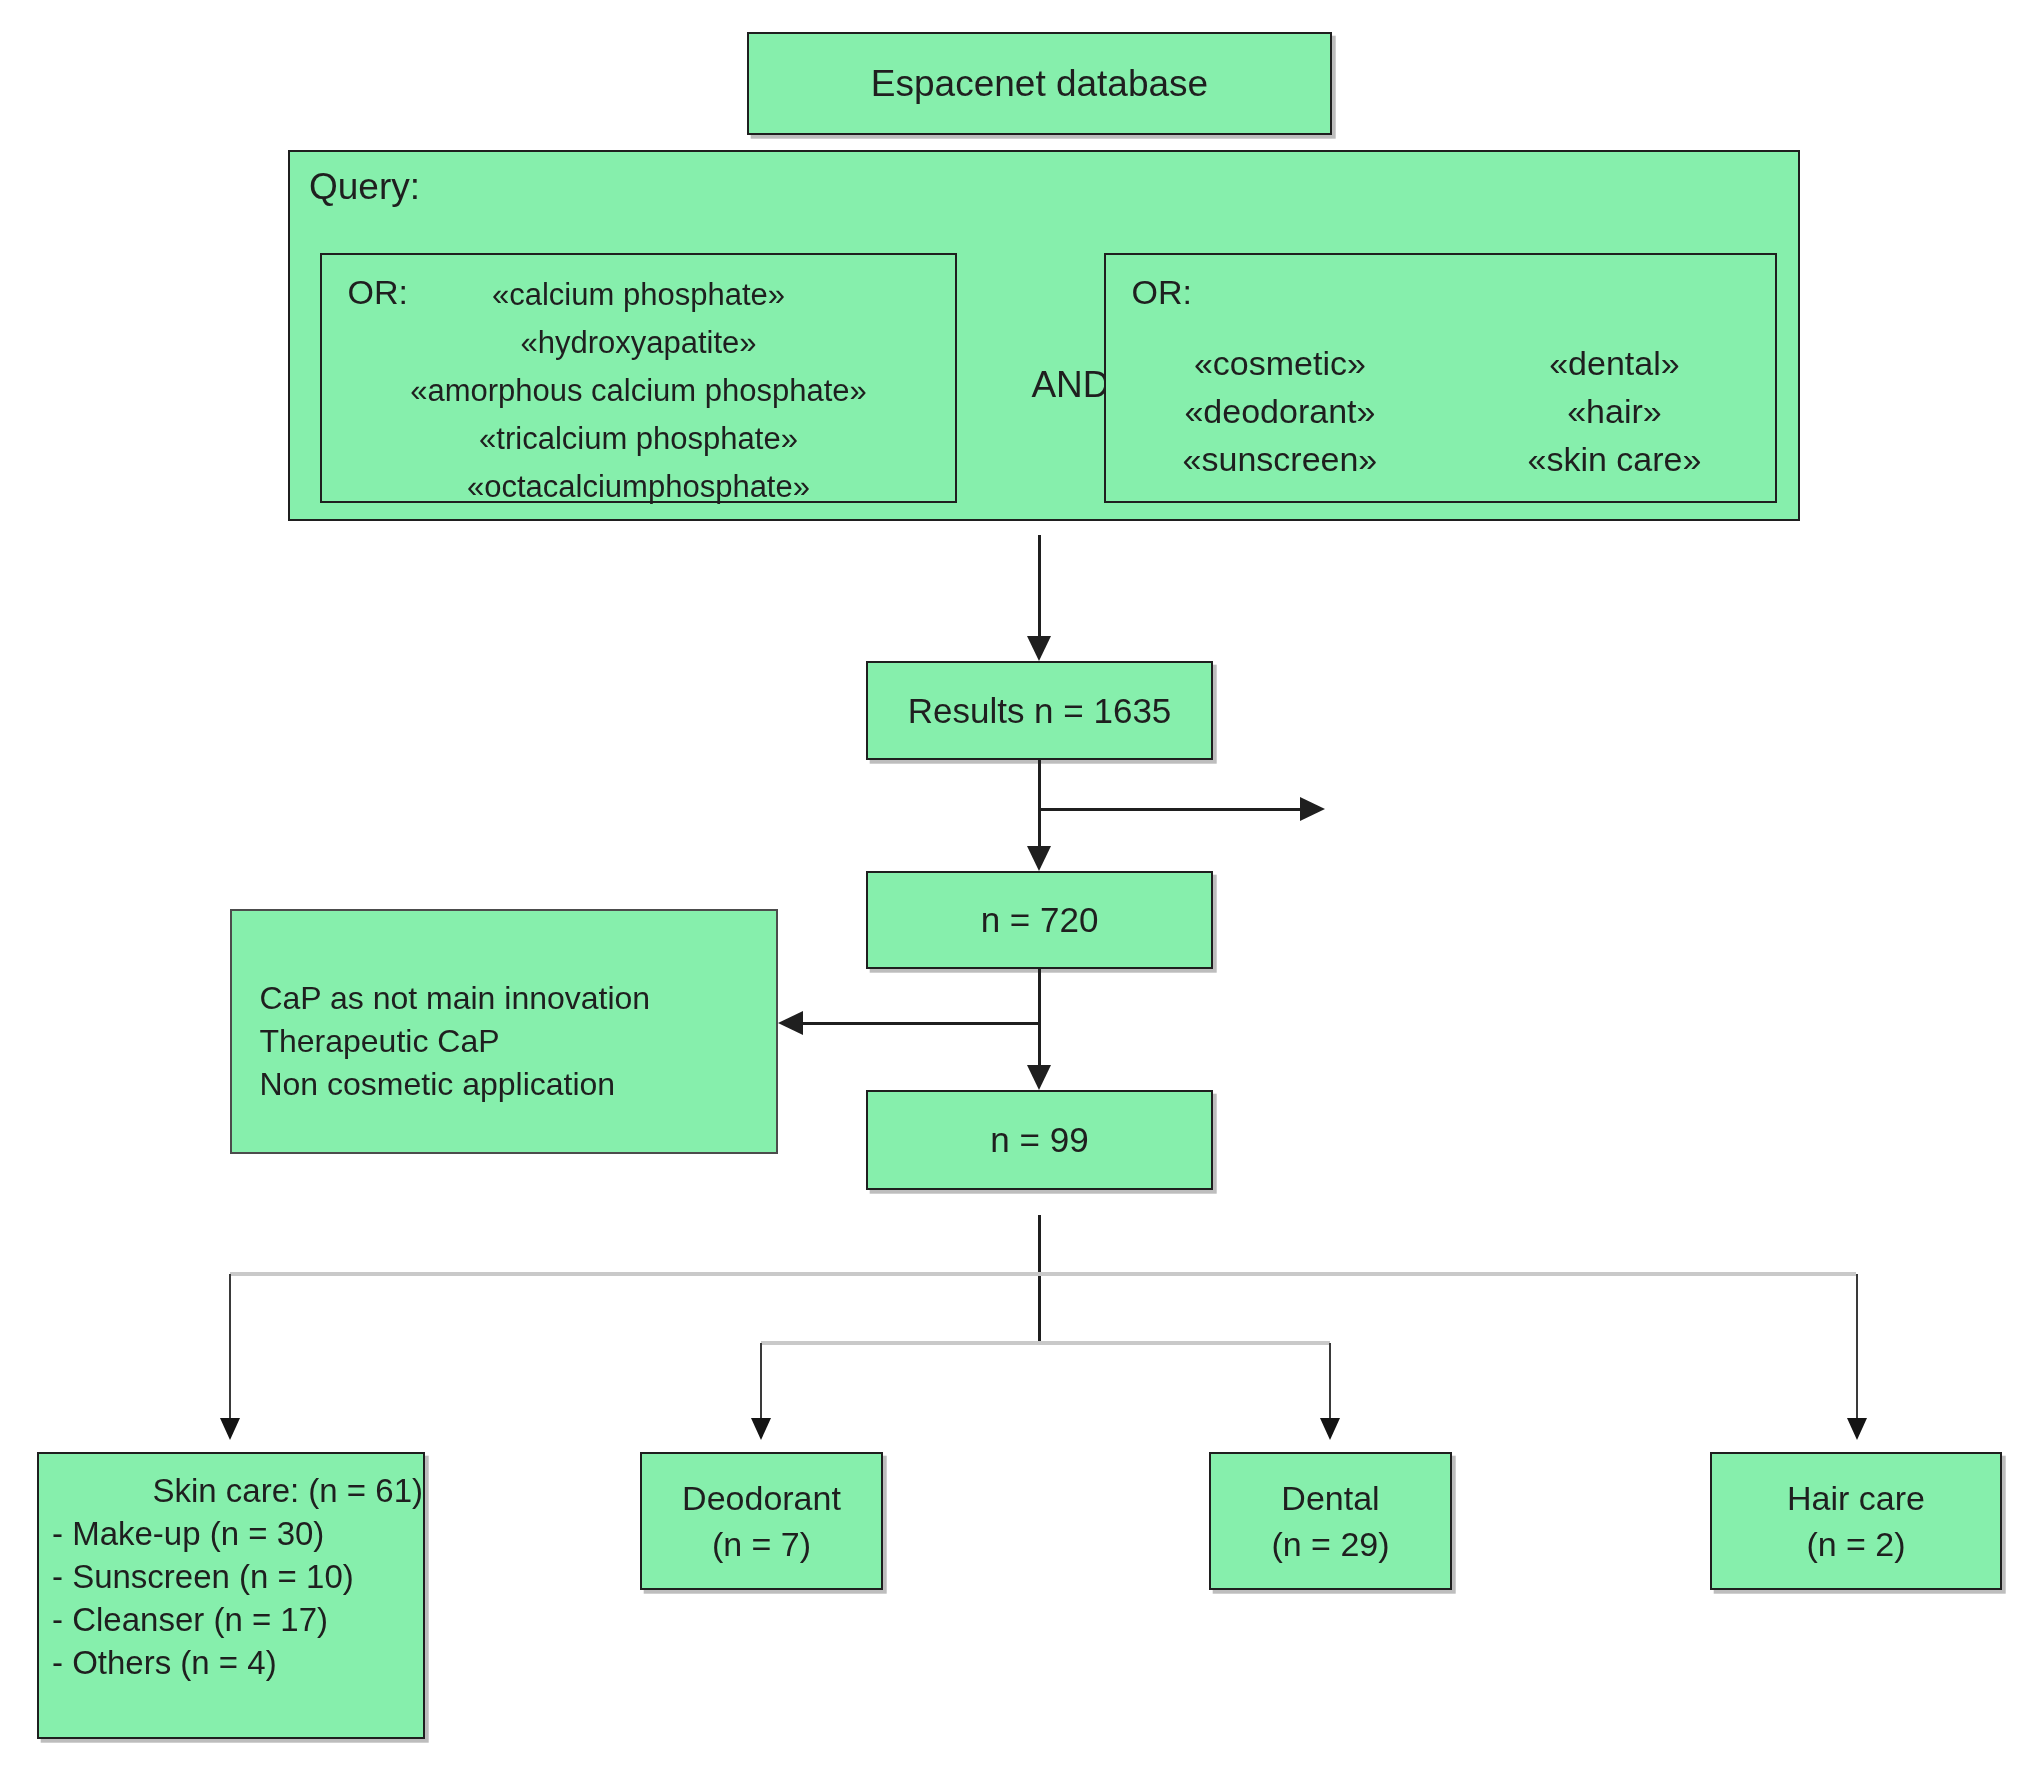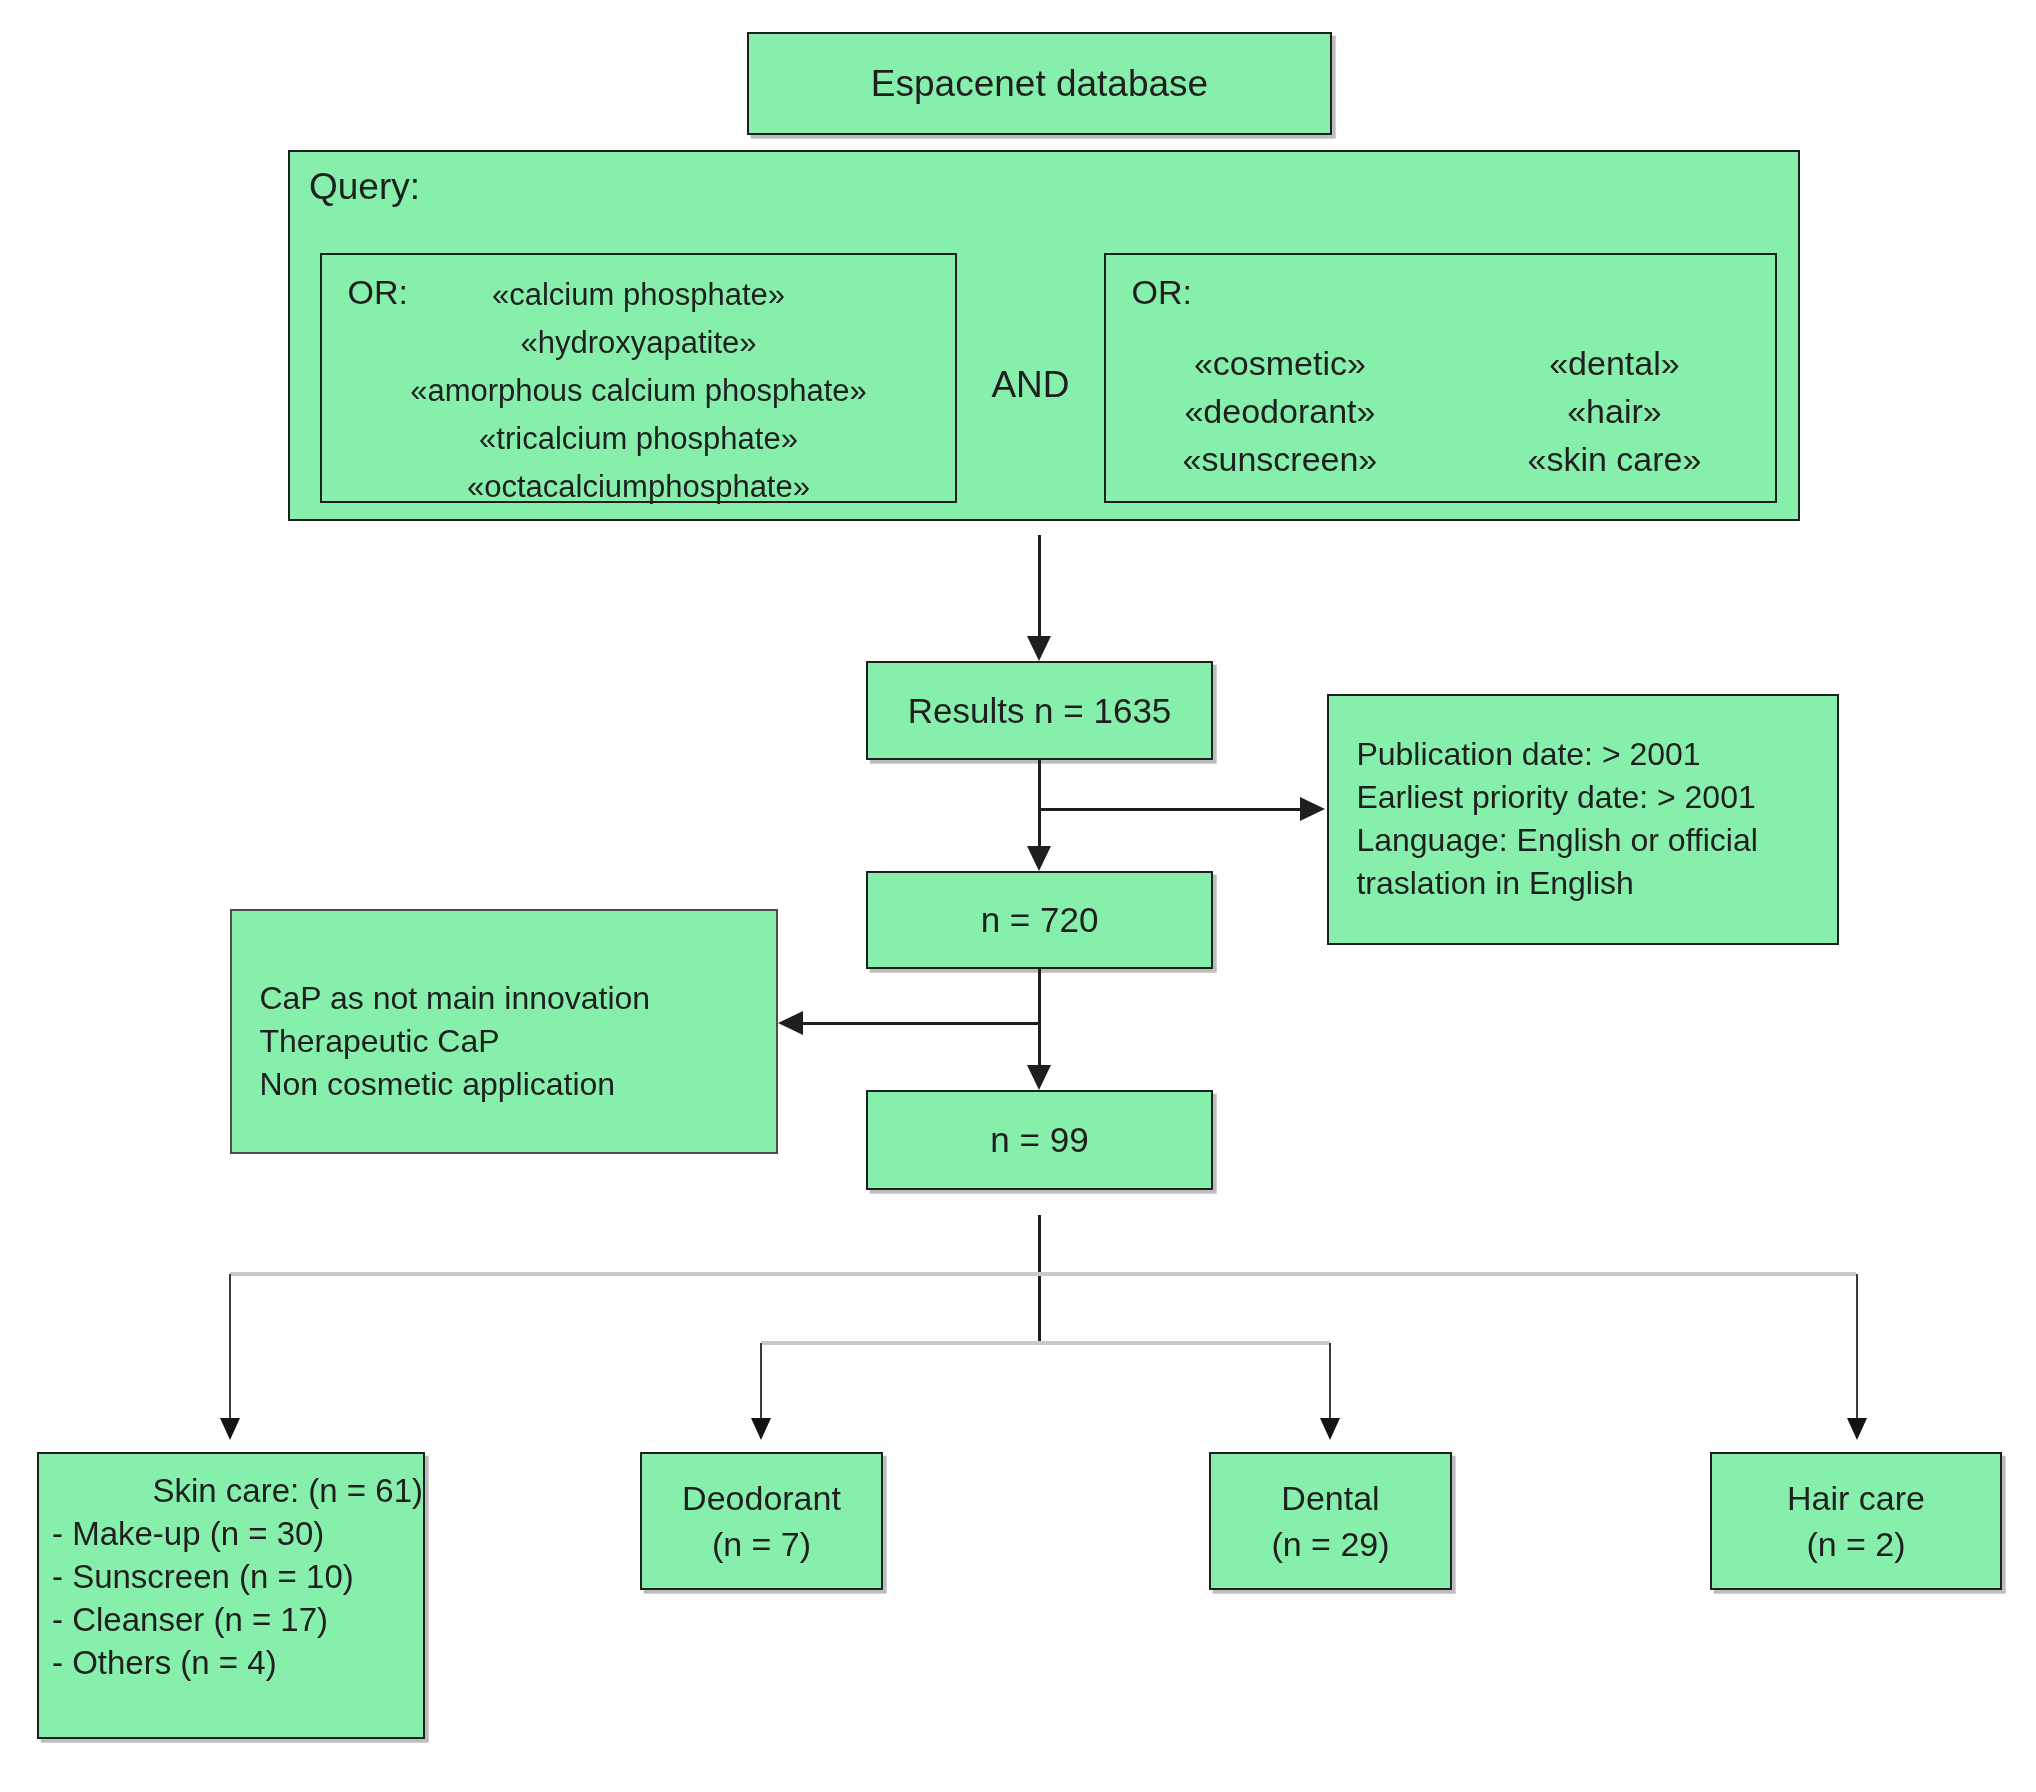--- a/index.html
+++ b/index.html
@@ -58,21 +58,21 @@
   .query-title{ position:absolute; left:309px; top:166px; font-size:37px; }
   .or-box{ border-width:2.7px; }
   .or-left{ left:320px; top:253px; width:637px; height:250px; }
   .or-right{ left:1104px; top:253px; width:673px; height:250px; }
   .or-label{ position:absolute; left:25.6px; top:18.3px; font-size:34px; }
   .terms-stack{
     position:absolute; left:0; right:0; top:16.4px;
     display:flex; flex-direction:column; align-items:center;
     font-size:31px; line-height:48px;
   }
-  .and-label{ position:absolute; left:957px; top:364px; width:147px; text-align:center; font-size:37px; }
+  .and-label{ position:absolute; left:957px; top:364px; width:147px; text-align:center; font-size:37px;padding-left:40px; }
   .terms-grid{
     position:absolute; left:0; right:0; top:84px;
     display:grid; grid-template-columns:52% 48%;
     font-size:34px; line-height:48px; text-align:center;
   }
   
   .results-box{ left:866px; top:661px; width:347px; height:99px; font-size:35px; }
   .n950-box{ left:866px; top:871px; width:347px; height:98px; font-size:35px; }
   .n99-box{ left:866px; top:1090px; width:347px; height:100px; font-size:35px; }
   .criteria-box{
@@ -136,26 +136,20 @@
 
   <div class="box shadow center-label results-box">
     <span>Results n = 1635</span>
   </div>
 
   <div class="vline" style="left:1038px; top:759px; width:2.7px; height:87px;"></div>
   <div class="arrow-down" style="left:1027px; top:846px;"></div>
   <div class="hline" style="left:1039px; top:808px; width:261px; height:2.7px;"></div>
   <div class="arrow-right" style="left:1300px; top:797px;"></div>
 
-  <div class="box criteria-box">
-    <div>Publication date: &gt; 2001</div>
-    <div>Earliest priority date: &gt; 2001</div>
-    <div>Language: English or official</div>
-    <div>traslation in English</div>
-  </div>
 
   <div class="box shadow center-label n950-box">
     <span>n = 720</span>
   </div>
 
   <div class="vline" style="left:1038px; top:969px; width:2.7px; height:97px;"></div>
   <div class="arrow-down" style="left:1027px; top:1065px;"></div>
   <div class="hline" style="left:802px; top:1022px; width:238px; height:2.7px;"></div>
   <div class="arrow-left" style="left:778px; top:1011px;"></div>
 

